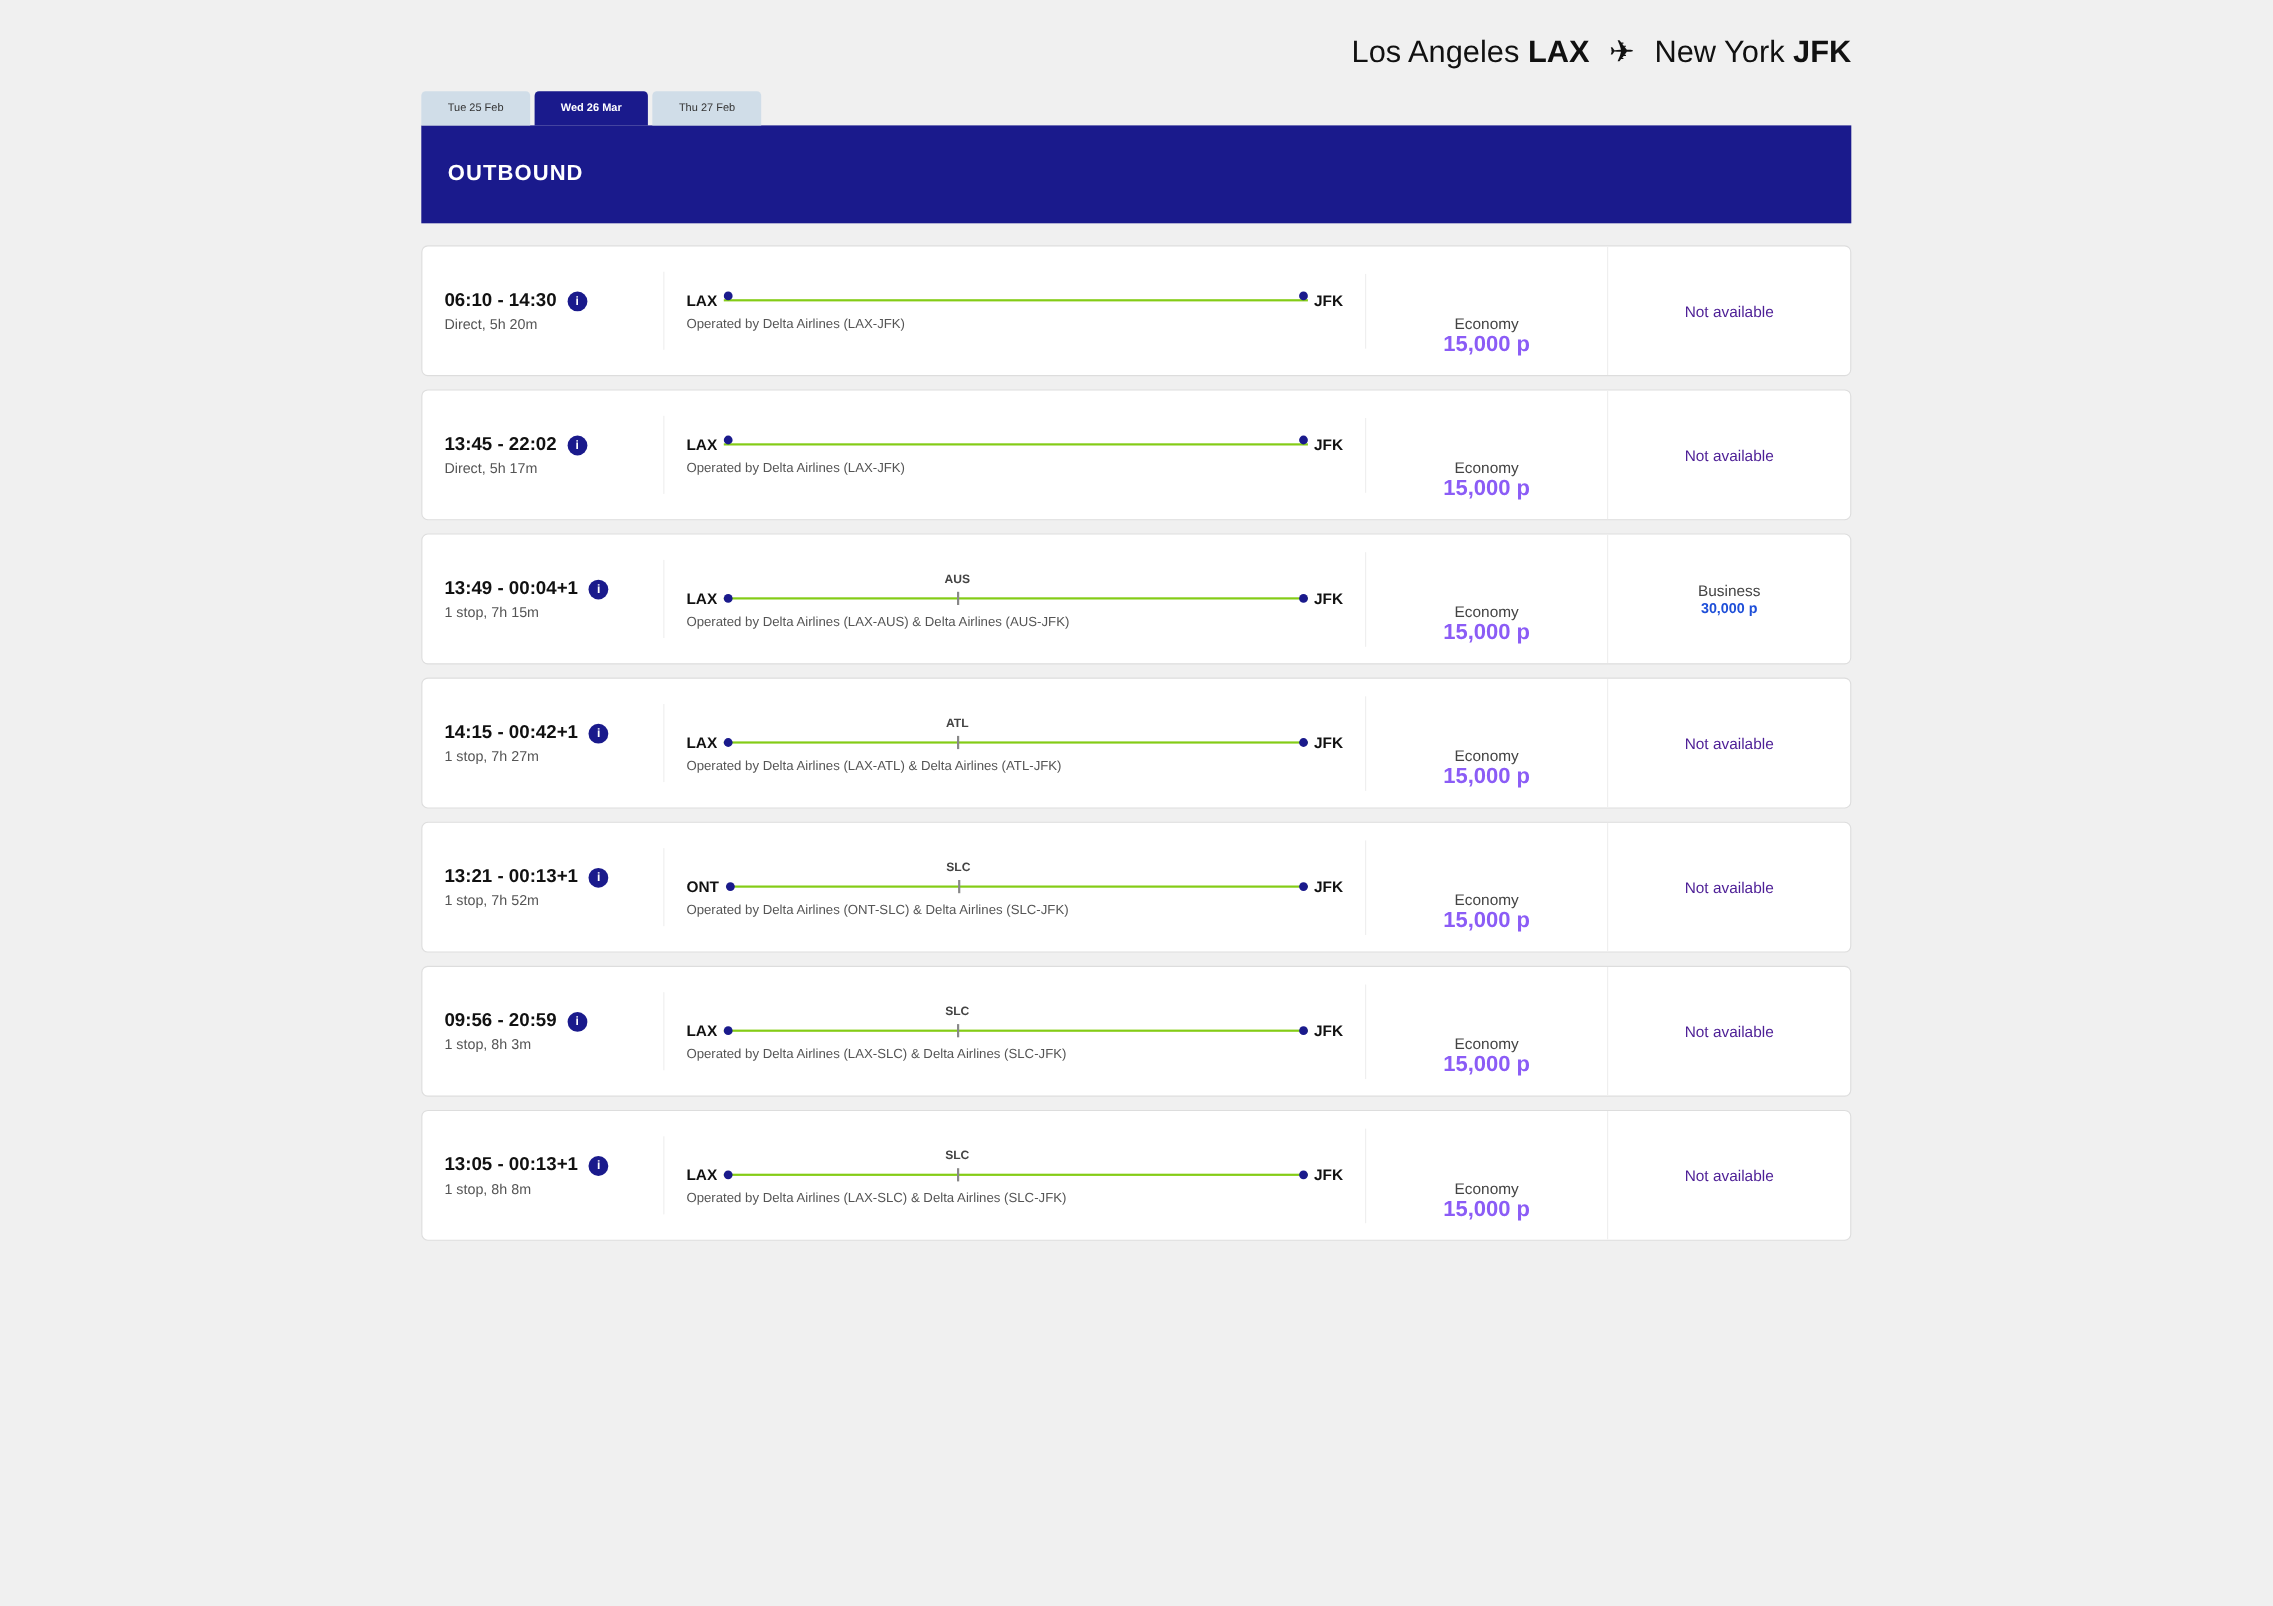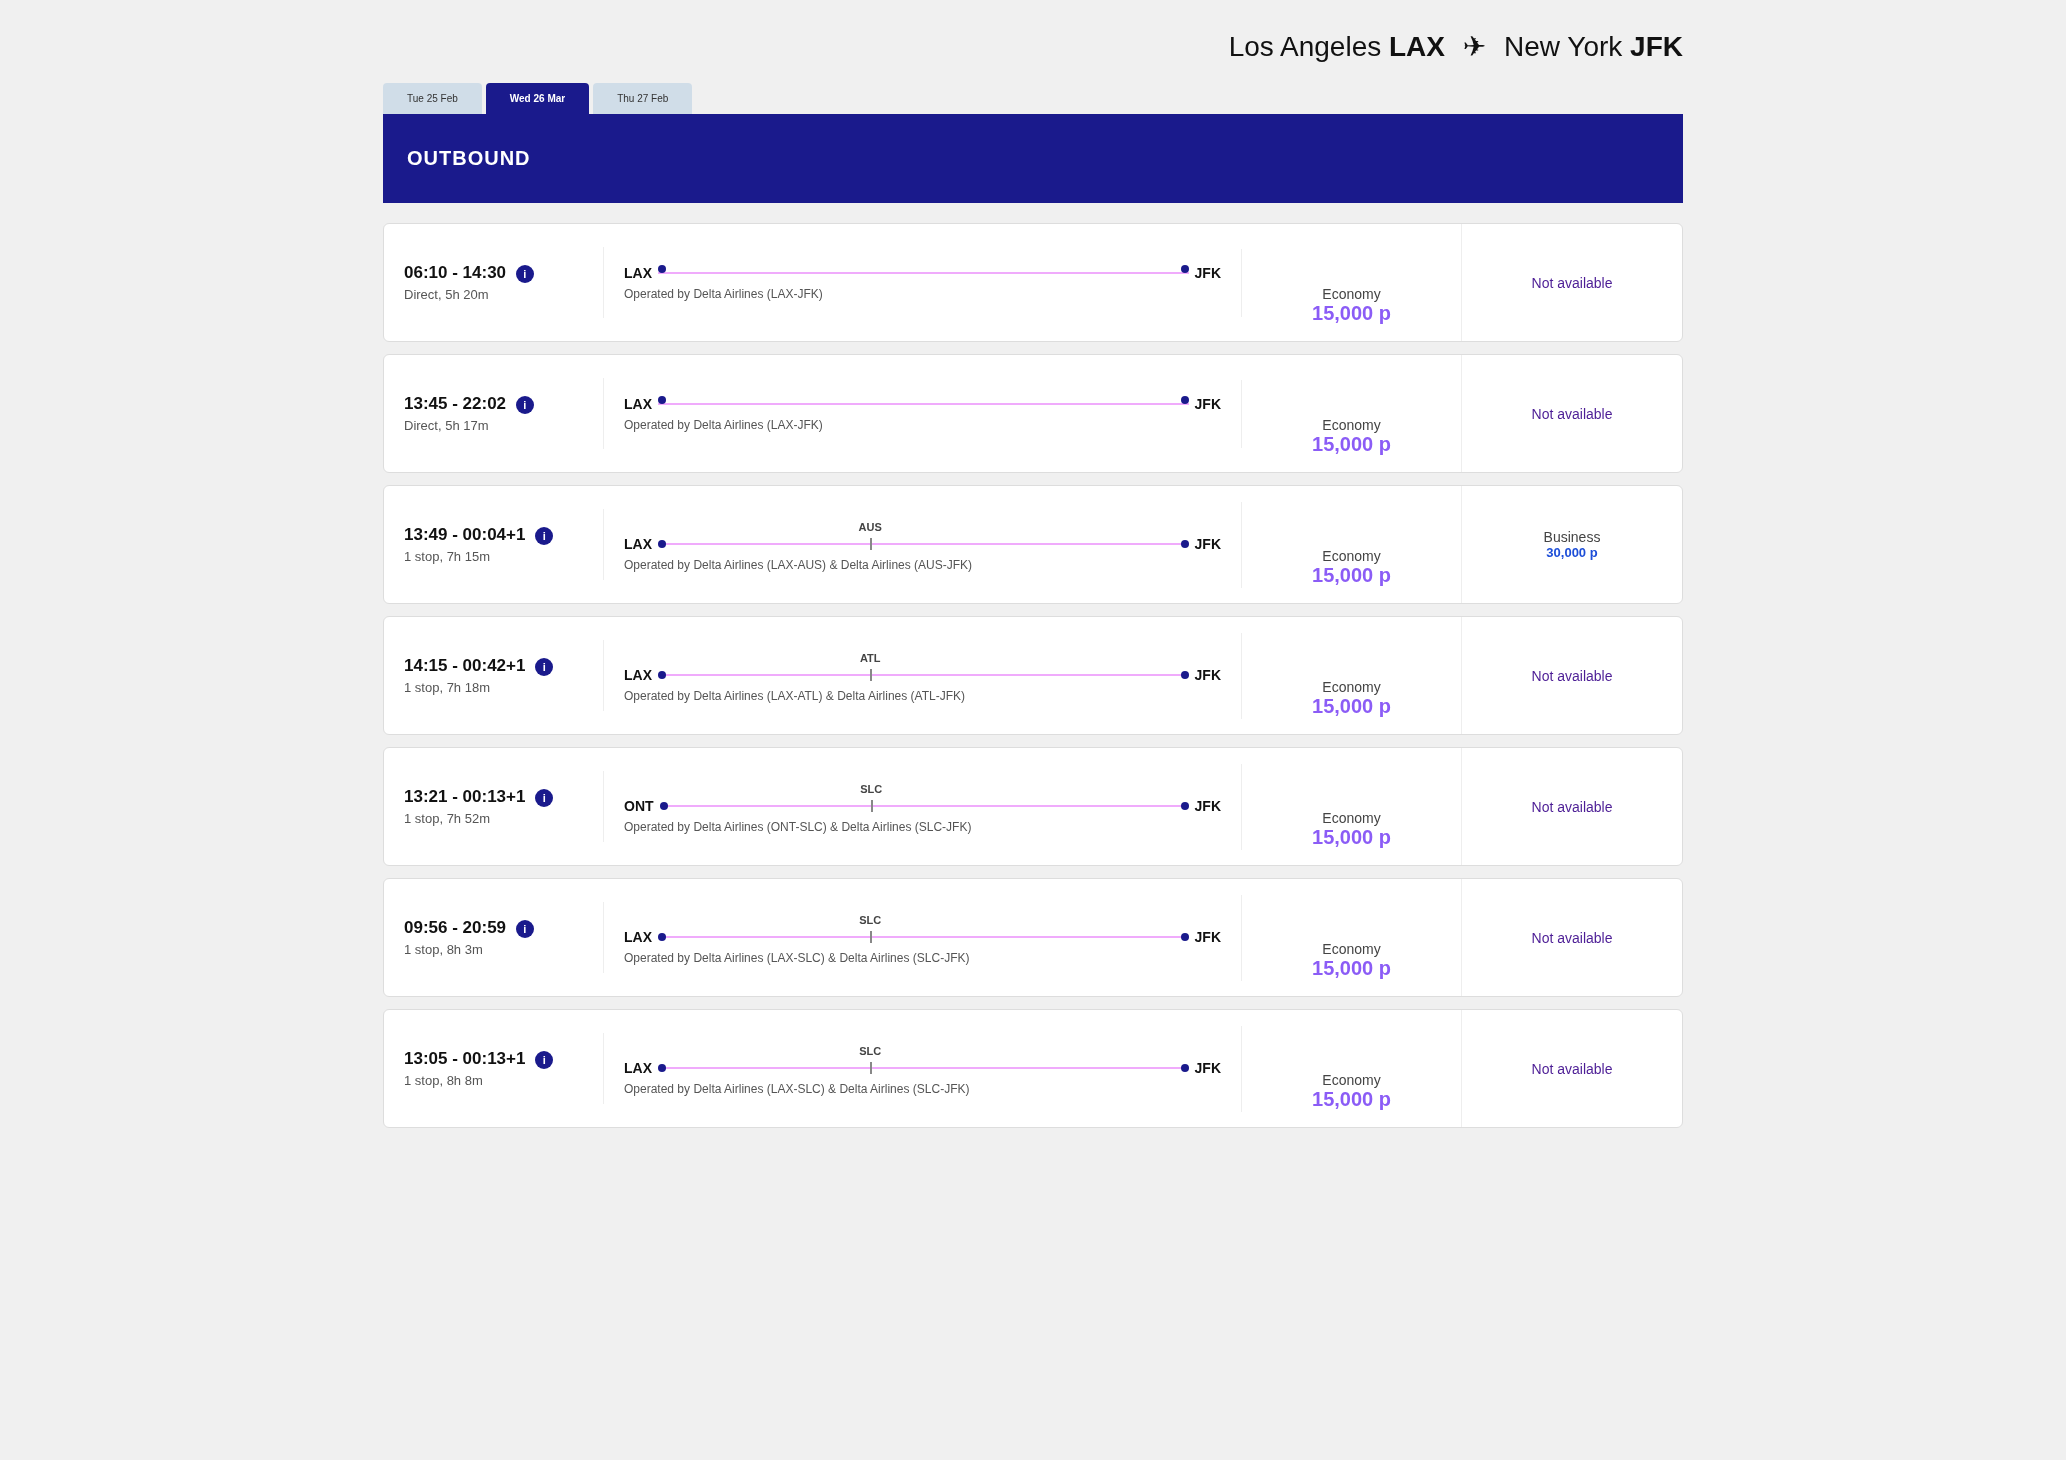--- a/index.html
+++ b/index.html
@@ -139,21 +139,21 @@
     .route-line-wrapper {
       flex: 1;
       margin: 0 6px;
       position: relative;
       display: flex;
       align-items: center;
     }
     .route-line-bg {
       width: 100%;
       height: 2px;
-      background: #f0abfc;
+      background: #84cc16;
       position: relative;
     }
     .stop-tick {
       position: absolute;
       left: 40%;
       top: -5px;
       width: 2px;
       height: 12px;
       background: #888;
     }
@@ -317,21 +317,21 @@
     <div class="flight-business-col">
       <div class="business-label">Business</div>
        <div class="business-price"><strong>30,000 p</strong></div>
     </div>
   </div>
       <div class="flight-row">
     <div class="flight-time-col">
       <div class="flight-time">
         14:15 - 00:42+1 <span class="info-icon">i</span>
       </div>
-      <div class="flight-duration">1 stop, 7h 18m</div>
+      <div class="flight-duration">1 stop, 7h 27m</div>
     </div>
     <div class="flight-route-col">
 
       <div class="route-line-container" style="margin-top:18px;">
         <span class="route-airport-label">LAX</span>
         <div class="route-line-wrapper">
           <div class="route-line-bg">
             <div class="stop-name">ATL</div>
             <div class="stop-tick"></div>
           </div>

